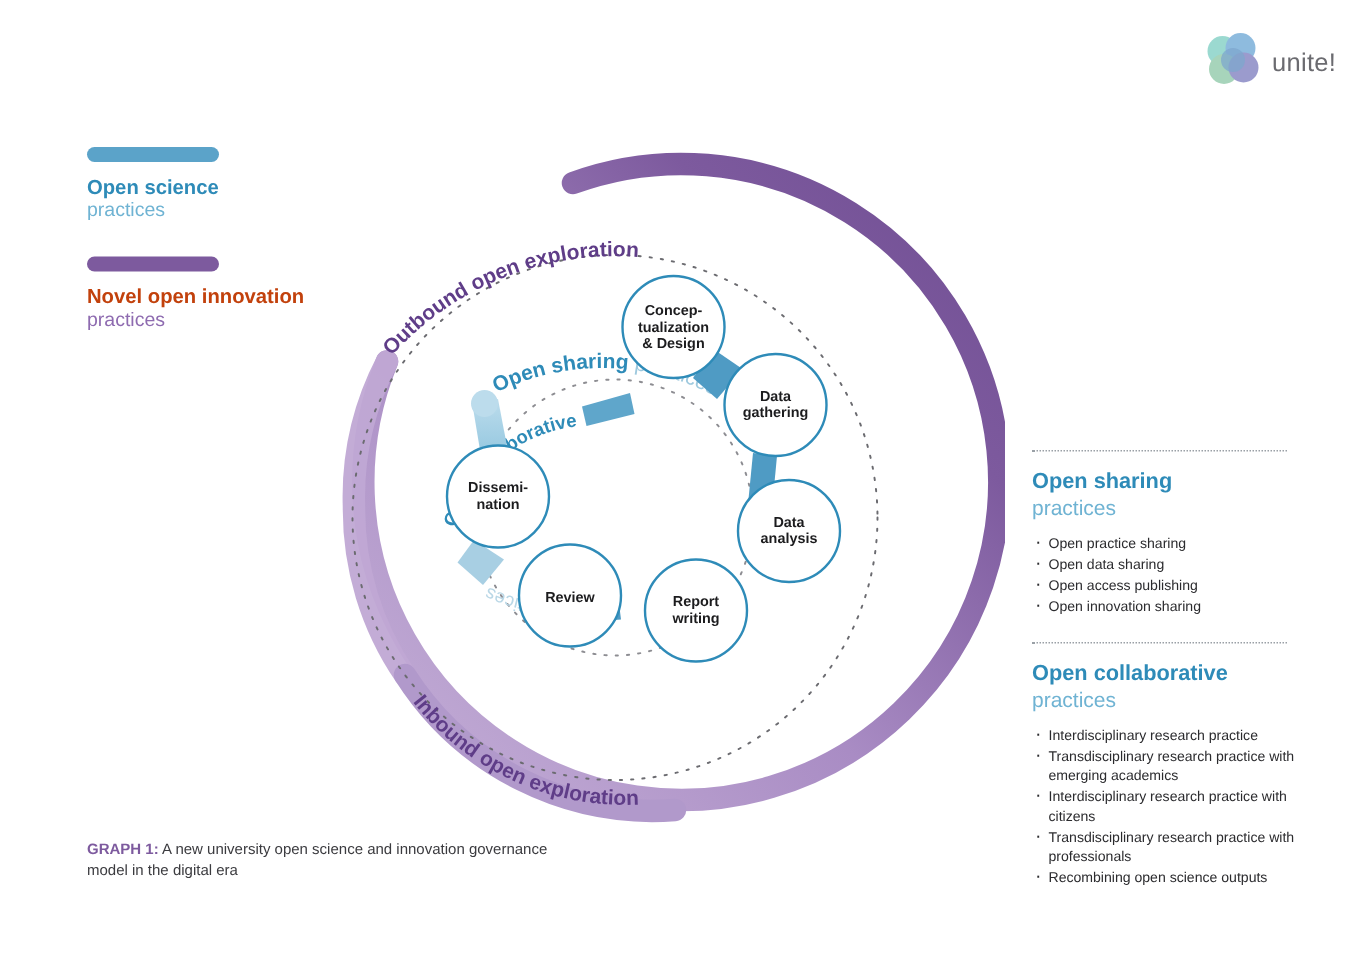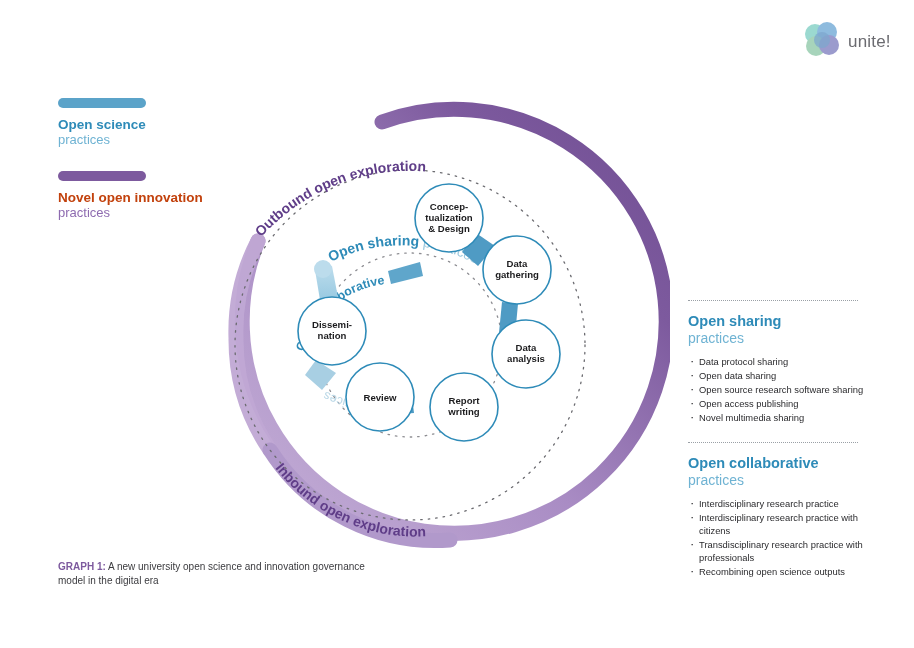--- a/index.html
+++ b/index.html
@@ -224,34 +224,34 @@
     </svg>
   </div>
 
   <div class="panels">
 
     <div class="panel">
       <div class="panel-rule"></div>
       <div class="panel-title">Open sharing</div>
       <div class="panel-sub">practices</div>
       <ul>
-        <li>Data protocol sharing</li>
+        <li>Open practice sharing</li>
         <li>Open data sharing</li>
-        <li>Open source research software sharing</li>
         <li>Open access publishing</li>
-        <li>Novel multimedia sharing</li>
+        <li>Open innovation sharing</li>
       </ul>
     </div>
 
     <div class="panel">
       <div class="panel-rule"></div>
       <div class="panel-title">Open collaborative</div>
       <div class="panel-sub">practices</div>
       <ul>
         <li>Interdisciplinary research practice</li>
+        <li>Transdisciplinary research practice with emerging academics</li>
         <li>Interdisciplinary research practice with citizens</li>
         <li>Transdisciplinary research practice with professionals</li>
         <li>Recombining open science outputs</li>
       </ul>
     </div>
 
   </div>
 
   <div class="caption">
     <span class="gnum">GRAPH 1:</span><span> A new university open science and innovation governance model in the digital era</span>

